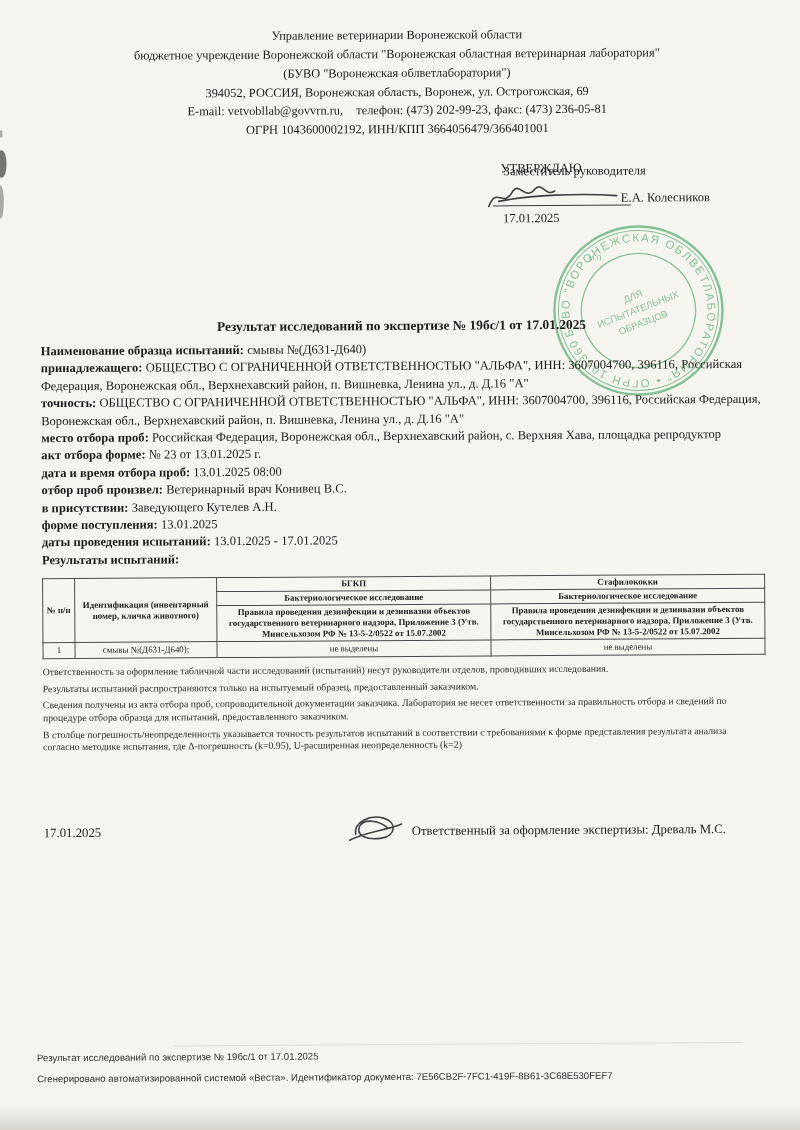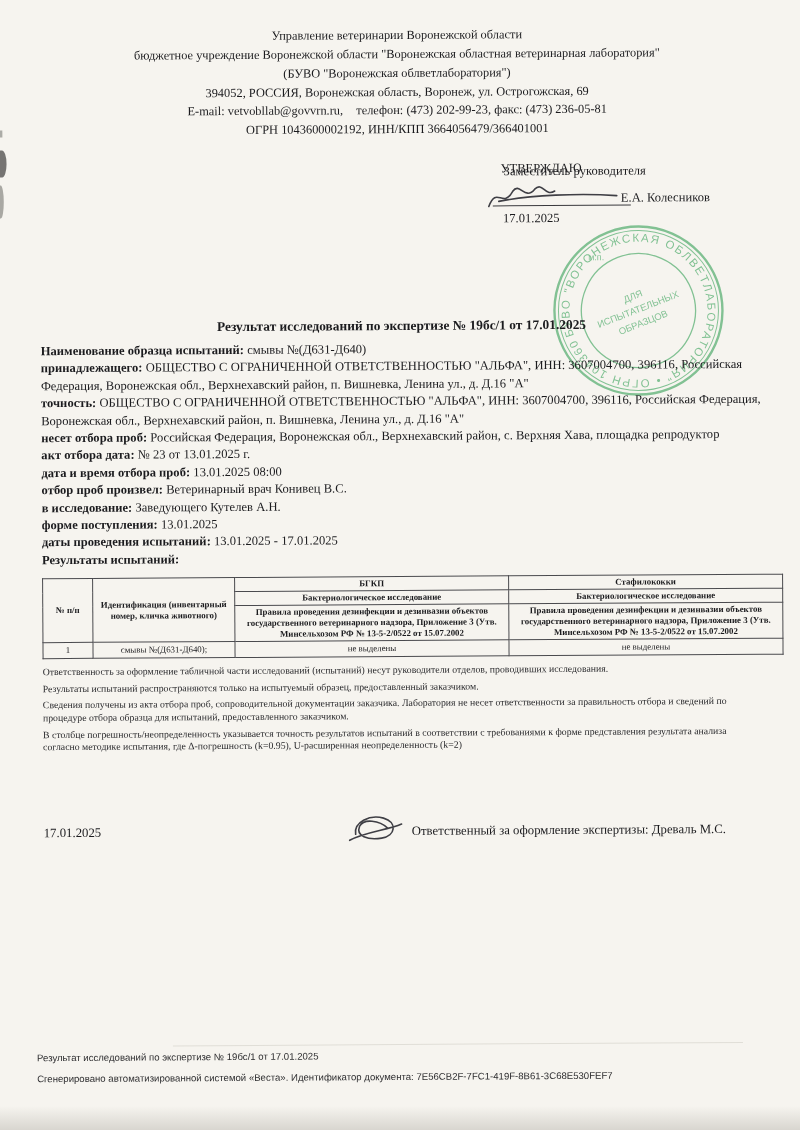--- a/index.html
+++ b/index.html
@@ -61,21 +61,21 @@
   }
   table.results td {
     border:1px solid #4a4a4e;
     font-size:8.9px;
     line-height:11px;
     text-align:center;
     vertical-align:middle;
     padding:1px 3px;
     font-family:"Liberation Serif", serif;
   }
-  .col-num  { width:50px; }
+  .col-num  { width:32px; }
   .col-id   { width:142px; }
   .col-grp  { width:274px; }
   td.hdr { font-weight:bold; }
   td.data-cell { height:16px; font-size:9.3px; }
   
   .notes { margin-top:7px; }
   .note {
     font-size:9.8px;
     line-height:12.6px;
     margin-bottom:4px;
@@ -160,25 +160,25 @@
       </g>
     </svg>
   </div>
 
   <div class="main">
     <div class="doc-title">Результат исследований по экспертизе № 19бс/1 от 17.01.2025</div>
 
     <p class="field"><b>Наименование образца испытаний:</b> <span>смывы №(Д631-Д640)</span></p>
     <p class="field"><b>принадлежащего:</b> <span>ОБЩЕСТВО С ОГРАНИЧЕННОЙ ОТВЕТСТВЕННОСТЬЮ "АЛЬФА", ИНН: 3607004700, 396116, Российская Федерация, Воронежская обл., Верхнехавский район, п. Вишневка, Ленина ул., д. Д.16 "А"</span></p>
     <p class="field"><b>точность:</b> <span>ОБЩЕСТВО С ОГРАНИЧЕННОЙ ОТВЕТСТВЕННОСТЬЮ "АЛЬФА", ИНН: 3607004700, 396116, Российская Федерация, Воронежская обл., Верхнехавский район, п. Вишневка, Ленина ул., д. Д.16 "А"</span></p>
-    <p class="field"><b>несет отбора проб:</b> <span>Российская Федерация, Воронежская обл., Верхнехавский район, с. Верхняя Хава, площадка репродуктор</span></p>
-    <p class="field"><b>акт отбора дата:</b> <span>№ 23 от 13.01.2025 г.</span></p>
+    <p class="field"><b>место отбора проб:</b> <span>Российская Федерация, Воронежская обл., Верхнехавский район, с. Верхняя Хава, площадка репродуктор</span></p>
+    <p class="field"><b>акт отбора форме:</b> <span>№ 23 от 13.01.2025 г.</span></p>
     <p class="field"><b>дата и время отбора проб:</b> <span>13.01.2025 08:00</span></p>
     <p class="field"><b>отбор проб произвел:</b> <span>Ветеринарный врач Конивец В.С.</span></p>
-    <p class="field"><b>в исследование:</b> <span>Заведующего Кутелев А.Н.</span></p>
+    <p class="field"><b>в присутствии:</b> <span>Заведующего Кутелев А.Н.</span></p>
     <p class="field"><b>форме поступления:</b> <span>13.01.2025</span></p>
     <p class="field"><b>даты проведения испытаний:</b> <span>13.01.2025 - 17.01.2025</span></p>
     <p class="field"><b>Результаты испытаний:</b></p>
 
     <table class="results">
       <tbody>
         <tr>
           <td class="col-num hdr" rowspan="3">№ п/п</td>
           <td class="col-id hdr" rowspan="3">Идентификация (инвентарный номер, кличка животного)</td>
           <td class="col-grp hdr">БГКП</td>

